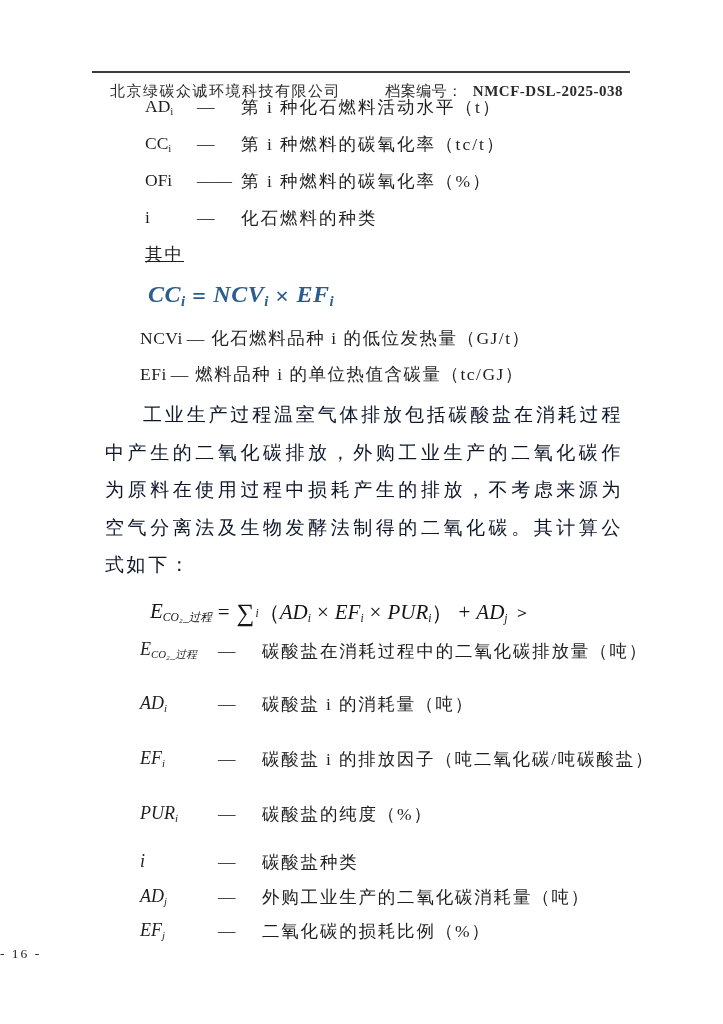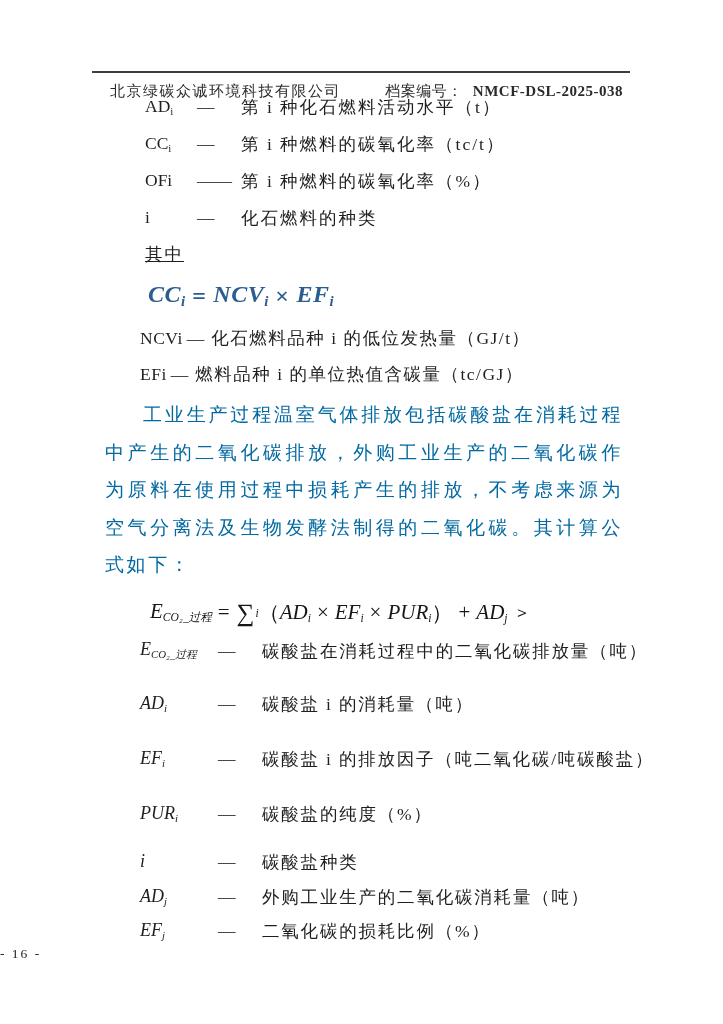--- a/index.html
+++ b/index.html
@@ -53,21 +53,21 @@
     margin-left:105px;height:34px;display:flex;align-items:center;
     font-weight:bold;font-size:19px;letter-spacing:0.8px;color:#111;
   }
   .heading .num{margin-right:18px;letter-spacing:1px;}
   .heading sub.s{font-weight:bold;}
   
   .para{
     margin:4px 100px 0 105px;
     font-size:19px;line-height:37.5px;
     letter-spacing:2.6px;
-    text-align:justify;text-indent:2em;color:#0369a1;
+    text-align:justify;text-indent:2em;color:#0f172a;
   }
   
   .formula-e{
     margin:8px 0 0 150px;height:42px;display:flex;align-items:center;
     font-size:21px;font-style:italic;color:#161616;
   }
   .formula-e .sigma{font-style:normal;font-size:25px;margin:0 1px;}
   .formula-e .op{font-style:normal;margin:0 6px;}
   .formula-e .par{font-style:normal;letter-spacing:0;}
   .formula-e sub.s{font-size:0.55em;}

